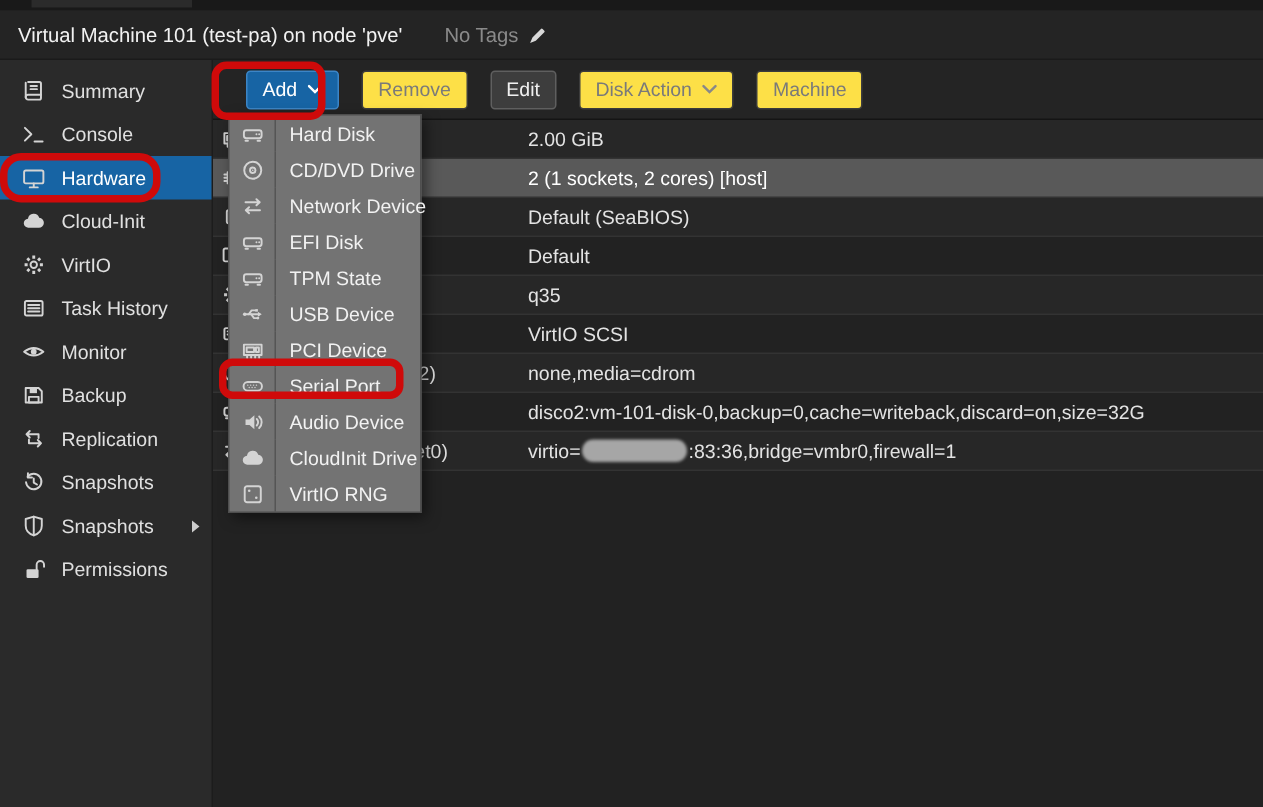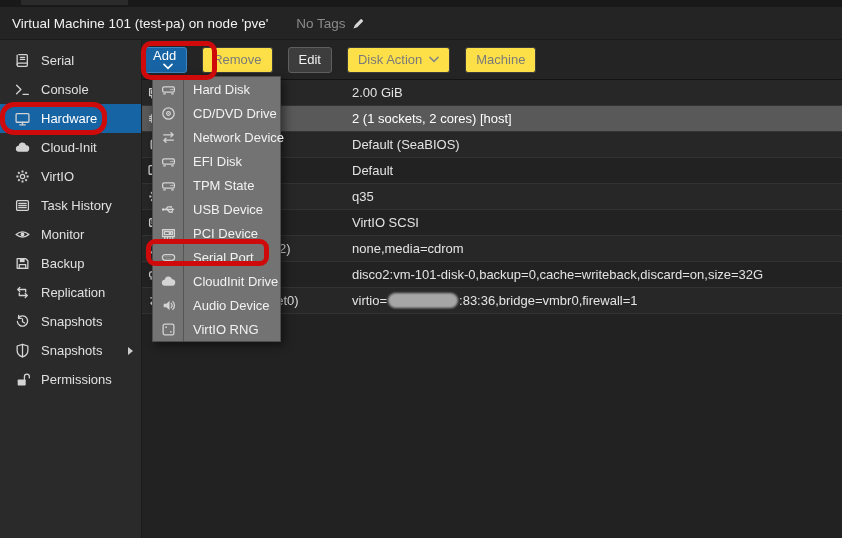--- a/index.html
+++ b/index.html
@@ -25,21 +25,21 @@
   .side-item.selected{background:#1764a4;color:#fff;}
   .side-item .lbl{white-space:nowrap;}
   .side-item .sub-arrow{margin-left:auto;width:0;height:0;border-left:5px solid #ccc;
       border-top:4px solid transparent;border-bottom:4px solid transparent;}
   
   #content{flex:1;position:relative;background:#222;}
   #toolbar{height:40px;background:#242424;border-bottom:1px solid #141414;box-sizing:border-box;
            display:flex;align-items:center;}
   .btn{height:26px;border-radius:3px;display:inline-flex;align-items:center;padding:0 10px;
        font-size:13px;margin-left:15px;background:#fde047;border:1px solid #3c3c3c;color:#7a7a7a;cursor:default;}
-  .btn:first-child{margin-left:0;flex-direction:column;}
+  .btn:first-child{margin-left:22px;}
   .btn.enabled{background:#3d3d3d;border-color:#5f5f5f;color:#f0f0f0;cursor:pointer;}
   .btn.primary{background:#1764a4;border-color:#3c85c6;color:#fff;cursor:pointer;}
   .btn .caret{margin-left:7px;display:inline-flex;}
   
   #hw-table{position:relative;}
   .t-row{position:relative;height:25px;line-height:25px;border-bottom:1px solid #333;
          background:#272727;white-space:nowrap;cursor:pointer;}
   .t-row.even{background:#222222;}
   .t-row.selected{background:#595959;color:#fff;}
   .t-row .dev-ic{position:absolute;left:6px;top:5px;width:16px;height:15px;}
@@ -84,21 +84,21 @@
   <div id="main">
     <div id="sidebar">
         <div class="side-item">
           <span class="ic">
             <svg width="15" height="15" viewBox="0 0 14 14">
               <path d="M3.5 1.5 h7 a1 1 0 0 1 1 1 v9 a1 1 0 0 1 -1 1 h-7 a1.5 1.5 0 0 1 -1.5-1.5 v-9" stroke="#d4d4d4" stroke-width="1.2" fill="none" stroke-linecap="round" stroke-linejoin="round"></path>
               <path d="M2 11 a1.5 1.5 0 0 1 1.5-1.5 h8" stroke="#d4d4d4" stroke-width="1.2" fill="none" stroke-linecap="round" stroke-linejoin="round"></path>
               <path d="M5 4 h4 M5 6 h4" stroke="#d4d4d4" stroke-width="1.2" fill="none" stroke-linecap="round" stroke-linejoin="round"></path>
             </svg>
           </span>
-          <span class="lbl">Serial</span>
+          <span class="lbl">Summary</span>
         </div>
         <div class="side-item">
           <span class="ic">
             <svg width="15" height="15" viewBox="0 0 14 14">
               <path d="M1.5 3 L5.5 7 L1.5 11" stroke="#d4d4d4" stroke-width="1.2" fill="none" stroke-linecap="round" stroke-linejoin="round"></path>
               <path d="M7.5 11.5 H12.5" stroke="#d4d4d4" stroke-width="1.2" fill="none" stroke-linecap="round" stroke-linejoin="round"></path>
             </svg>
           </span>
           <span class="lbl">Console</span>
         </div>
@@ -418,33 +418,33 @@
             <circle cx="4.8" cy="7.8" r="0.45" fill="#d4d4d4"></circle>
             <circle cx="6.6" cy="7.8" r="0.45" fill="#d4d4d4"></circle>
             <circle cx="8.4" cy="7.8" r="0.45" fill="#d4d4d4"></circle>
           </svg>
         </span>
         <span class="mi-lbl">Serial Port</span>
       </div>
       <div class="menu-item">
         <span class="mi-ic">
           <svg width="15" height="15" viewBox="0 0 14 14">
-            <path d="M3.8 11 a2.8 2.8 0 0 1 -.4-5.6 a3.6 3.6 0 0 1 7-.6 a2.6 2.6 0 0 1 -.4 6.2 z" fill="#d4d4d4"></path>
-          </svg>
-        </span>
-        <span class="mi-lbl">CloudInit Drive</span>
-      </div>
-      <div class="menu-item">
-        <span class="mi-ic">
-          <svg width="15" height="15" viewBox="0 0 14 14">
             <path d="M2.5 5.3 H5 L8 2.6 V11.4 L5 8.7 H2.5 Z" fill="#d4d4d4"></path>
             <path d="M9.5 5 a2.8 2.8 0 0 1 0 4 M11 3.4 a5 5 0 0 1 0 7.2" stroke="#d4d4d4" stroke-width="1.2" fill="none" stroke-linecap="round" stroke-linejoin="round"></path>
           </svg>
         </span>
         <span class="mi-lbl">Audio Device</span>
+      </div>
+      <div class="menu-item">
+        <span class="mi-ic">
+          <svg width="15" height="15" viewBox="0 0 14 14">
+            <path d="M3.8 11 a2.8 2.8 0 0 1 -.4-5.6 a3.6 3.6 0 0 1 7-.6 a2.6 2.6 0 0 1 -.4 6.2 z" fill="#d4d4d4"></path>
+          </svg>
+        </span>
+        <span class="mi-lbl">CloudInit Drive</span>
       </div>
       <div class="menu-item">
         <span class="mi-ic">
           <svg width="15" height="15" viewBox="0 0 14 14">
             <rect x="2" y="2" width="10" height="10" rx="1.5" stroke="#d4d4d4" stroke-width="1.2" fill="none" stroke-linecap="round" stroke-linejoin="round"></rect>
             <circle cx="4.8" cy="4.8" r="0.8" fill="#d4d4d4"></circle>
             <circle cx="9.2" cy="9.2" r="0.8" fill="#d4d4d4"></circle>
           </svg>
         </span>
         <span class="mi-lbl">VirtIO RNG</span>

